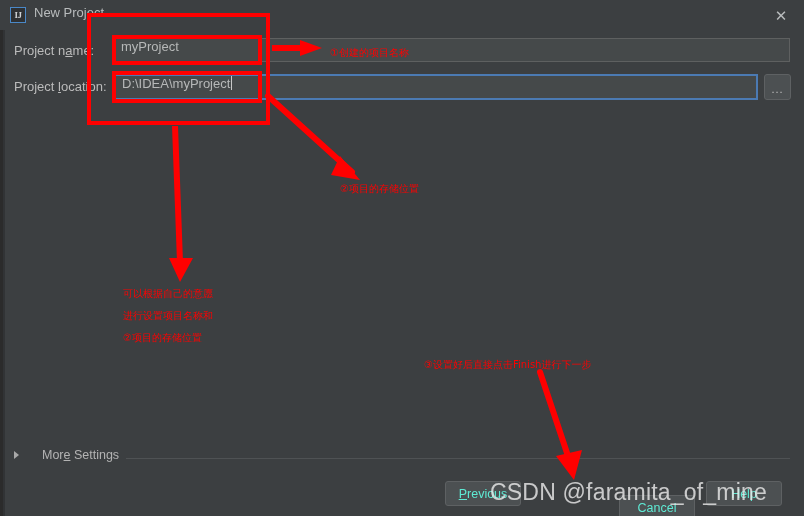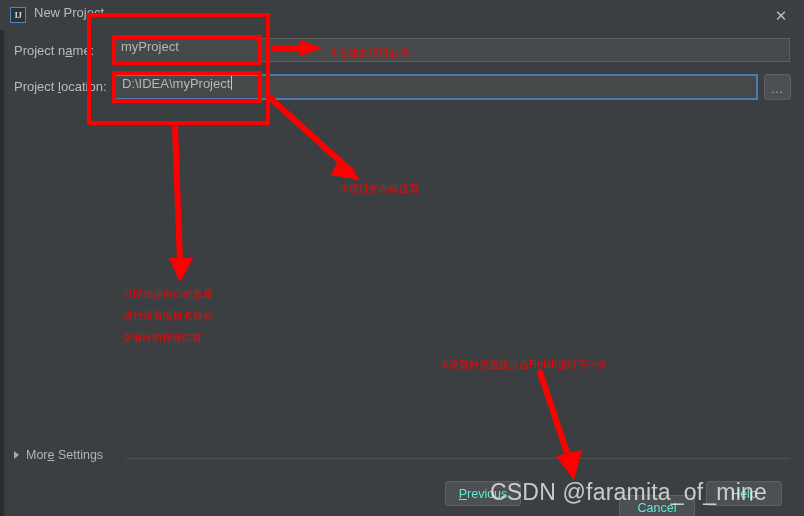--- a/index.html
+++ b/index.html
@@ -87,21 +87,21 @@
     color: #c0c0c0;
     font-size: 11px;
     display: flex; align-items: flex-end; justify-content: center;
     padding-bottom: 4px;
     letter-spacing: 1px;
   }
 
   
   .more-settings {
     position: absolute; left: 14px; top: 448px;
-    display: flex; align-items: center; gap: 7px;
+    display: flex; align-items: center; gap: 23px;
   }
   .tri-right {
     width: 0; height: 0;
     border-left: 5px solid #a8a8a8;
     border-top: 4px solid transparent;
     border-bottom: 4px solid transparent;
   }
   .more-label { font-size: 12.5px; color: #b3b3b3; white-space: nowrap; }
   .sep-line {
     position: absolute; left: 126px; top: 458px; width: 664px; height: 1px;
@@ -222,17 +222,17 @@
       <path d="M 540 372 L 570 462" stroke="#ff0000" stroke-width="6" fill="none" stroke-linecap="round"></path>
       <path d="M 556 456 L 582 450 L 574 480 Z" fill="#ff0000"></path>
     </g>
   </svg>
 
   <div class="anno-text" style="left:330px; top:40px;">①创建的项目名称</div>
   <div class="anno-text" style="left:340px; top:176px;">②项目的存储位置</div>
   <div class="anno-text" style="left:123px; top:281px;">可以根据自己的意愿</div>
   <div class="anno-text" style="left:123px; top:303px;">进行设置项目名称和</div>
   <div class="anno-text" style="left:123px; top:325px;">②项目的存储位置</div>
-  <div class="anno-text" style="left:424px; top:352px;margin-left:16px;">③设置好后直接点击Finish进行下一步</div>
+  <div class="anno-text" style="left:424px; top:352px;">③设置好后直接点击Finish进行下一步</div>
 
   <div class="watermark">CSDN @faramita_of_mine</div>
 
 </div>
 
 </body></html>

